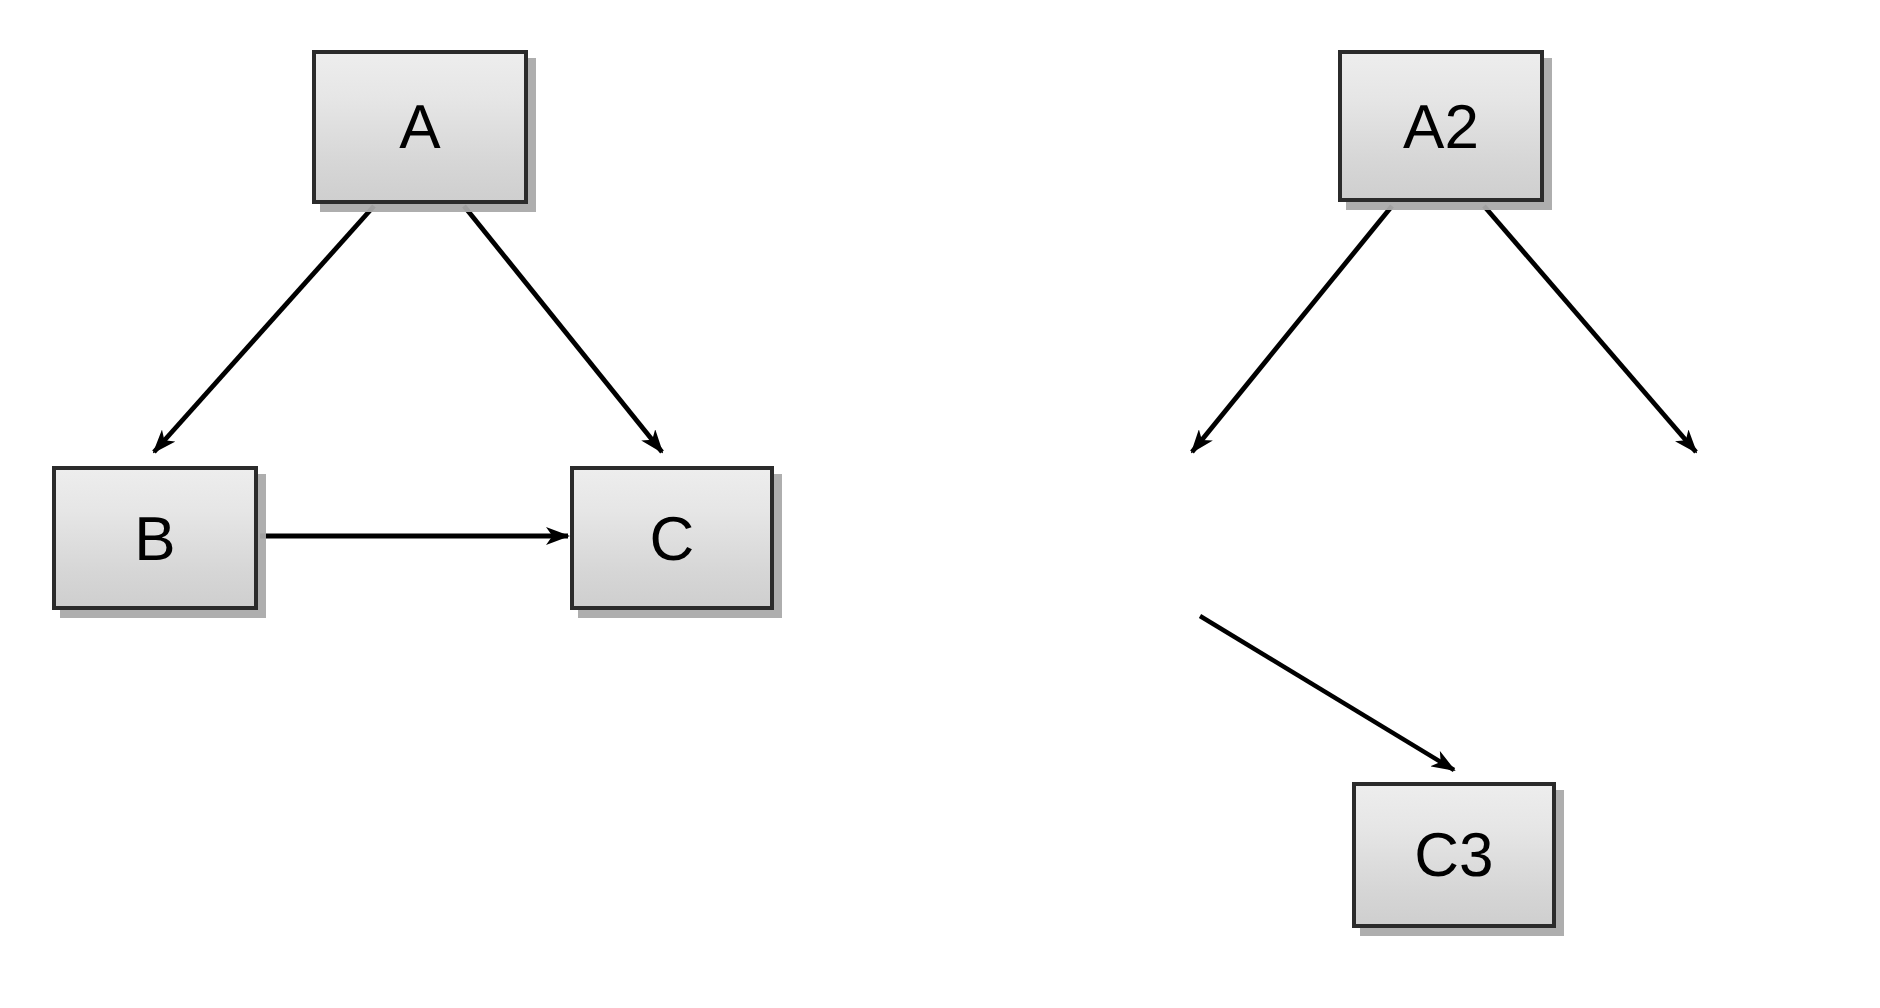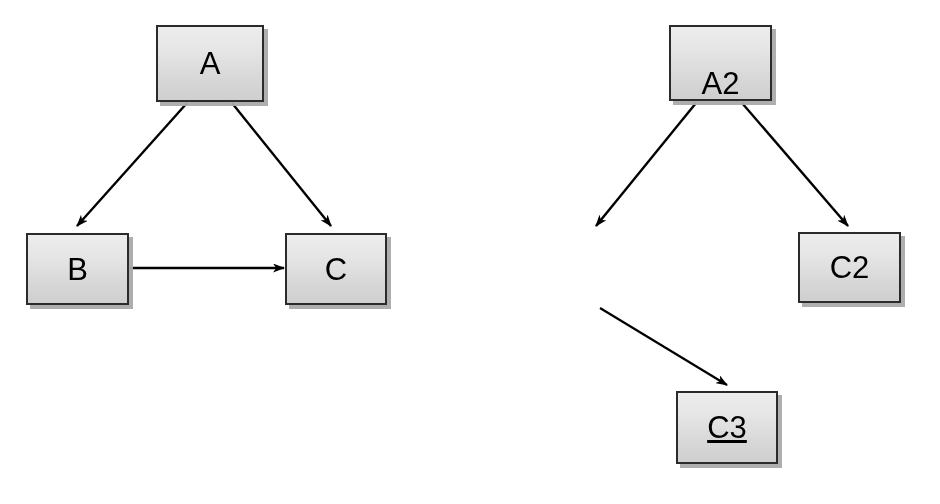--- a/index.html
+++ b/index.html
@@ -82,26 +82,23 @@
   </div>
 
   <div class="node" style="left:26px; top:233px; width:103px; height:72px;">
     <span class="node-label">B</span>
   </div>
 
   <div class="node" style="left:285px; top:233px; width:102px; height:72px;">
     <span class="node-label">C</span>
   </div>
 
-  <div class="node" style="left:669px; top:25px; width:103px; height:76px;align-items:flex-end;">
+  <div class="node" style="left:669px; top:25px; width:103px; height:76px;">
     <span class="node-label">A2</span>
   </div>
 
 
-  <div class="node" style="left:798px; top:232px; width:103px; height:71px;">
-    <span class="node-label">C2</span>
-  </div>
 
-  <div class="node" style="left:676px; top:391px; width:102px; height:73px;text-decoration:underline;">
+  <div class="node" style="left:676px; top:391px; width:102px; height:73px;">
     <span class="node-label">C3</span>
   </div>
 
 </div>
 
 </body></html>

